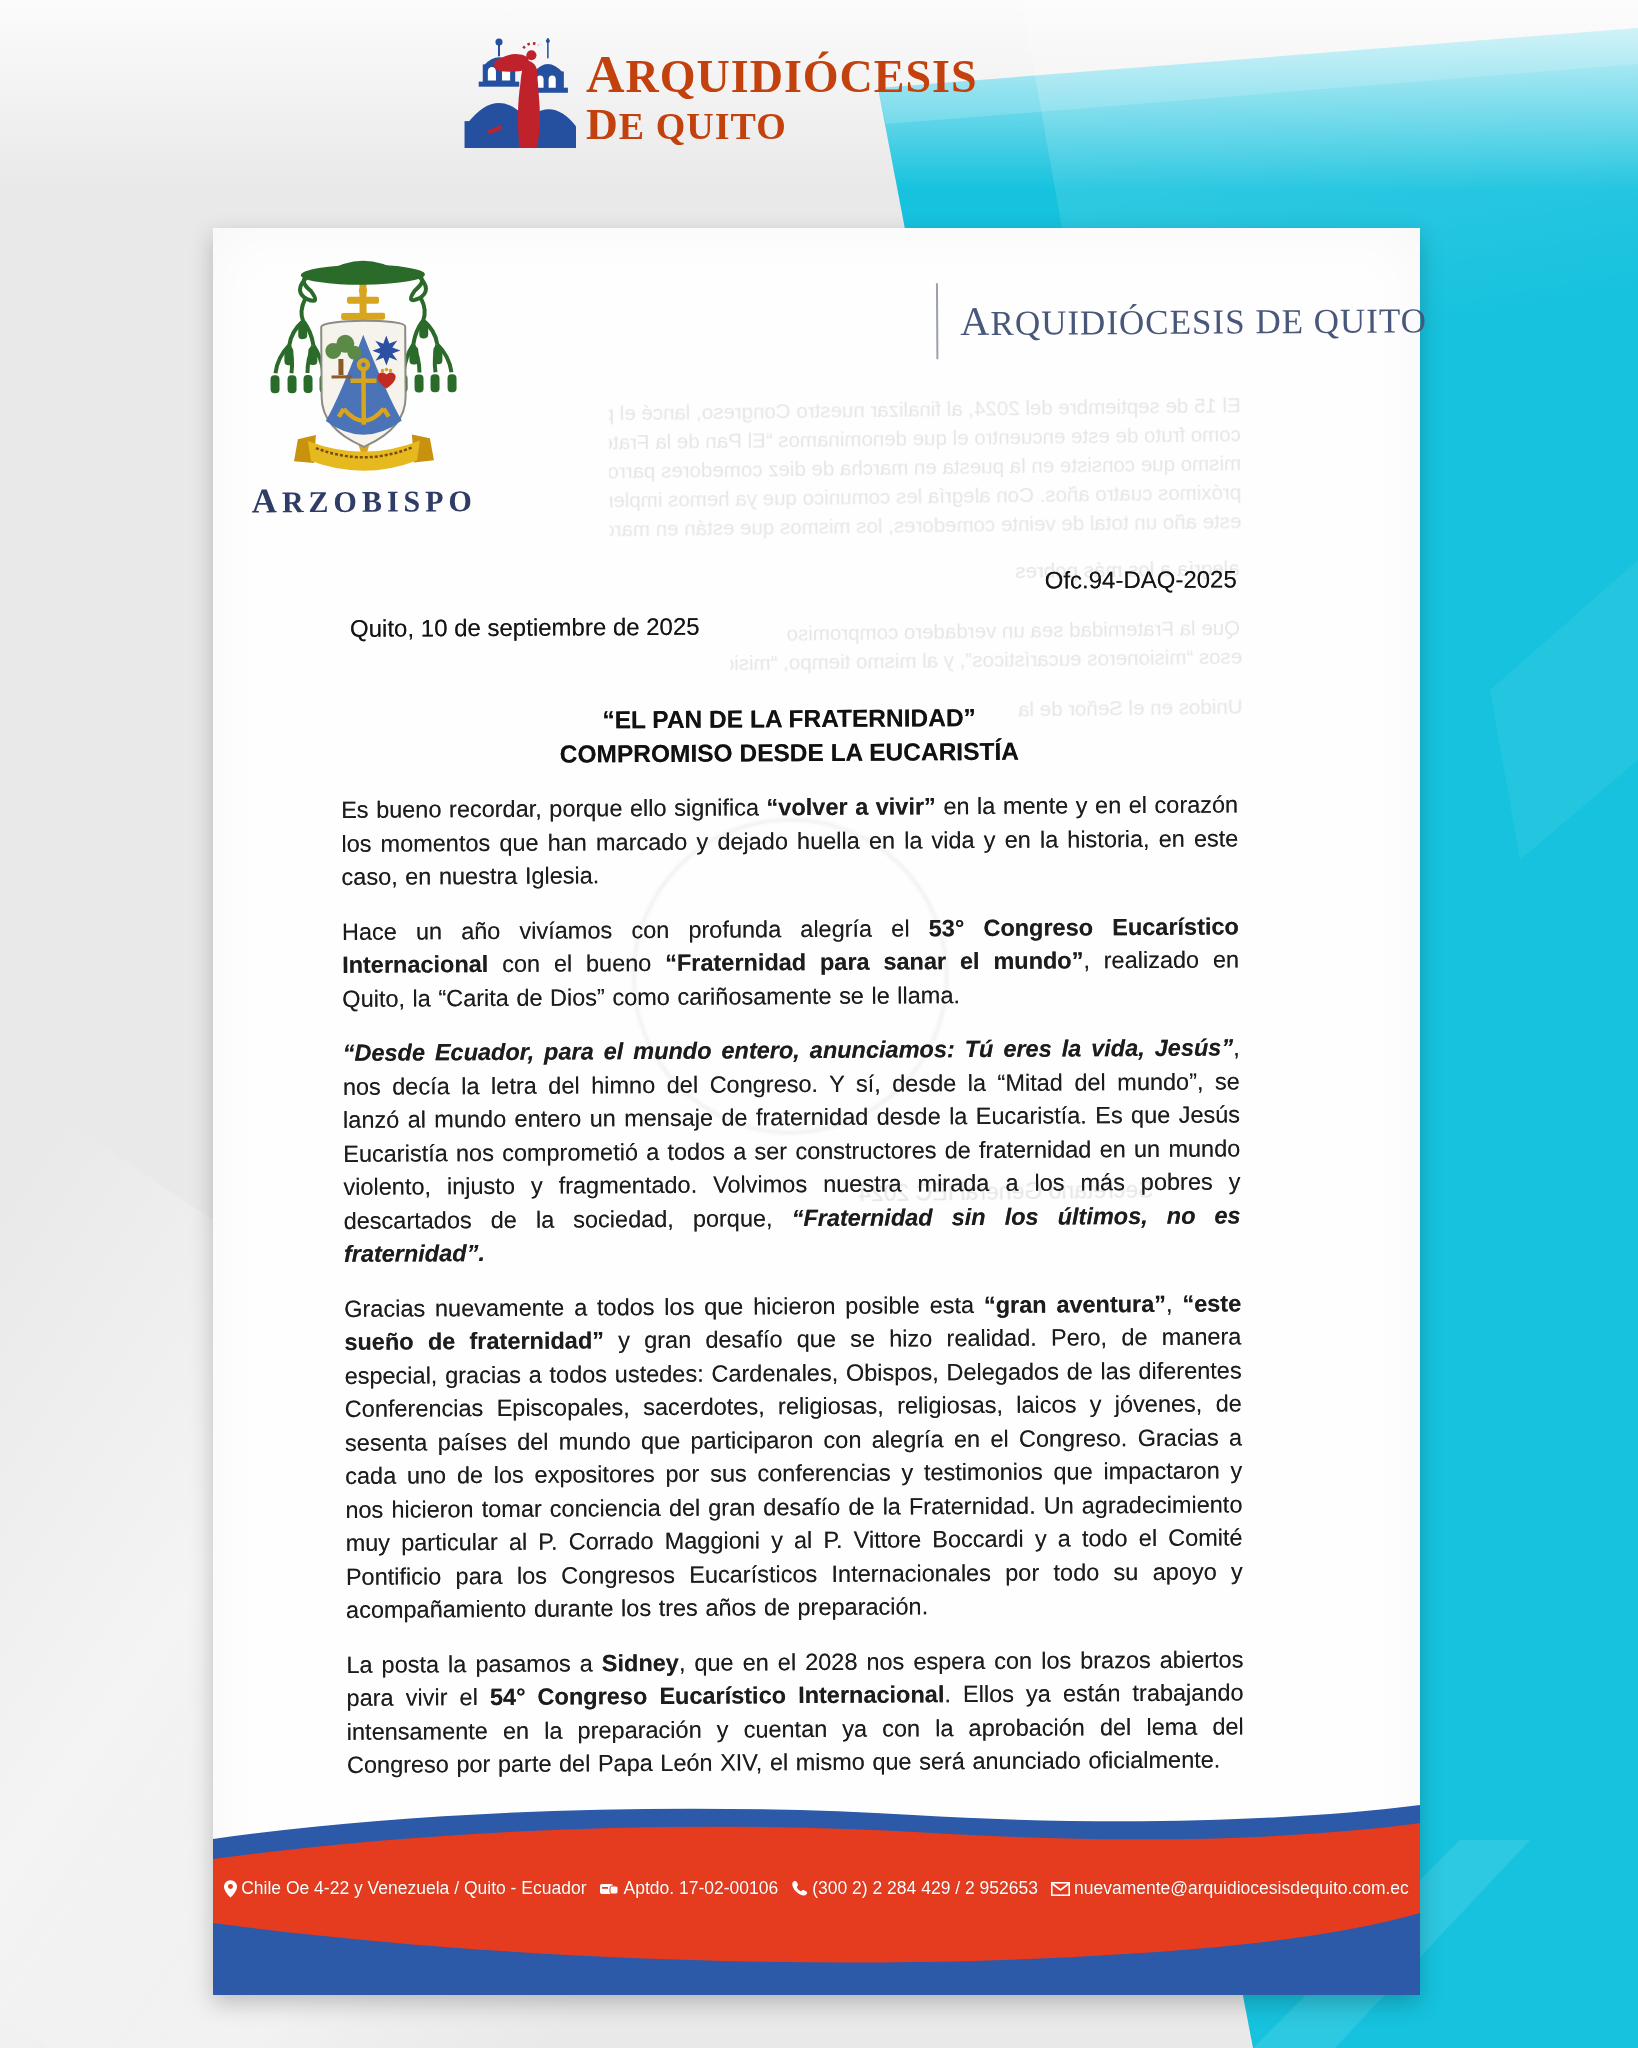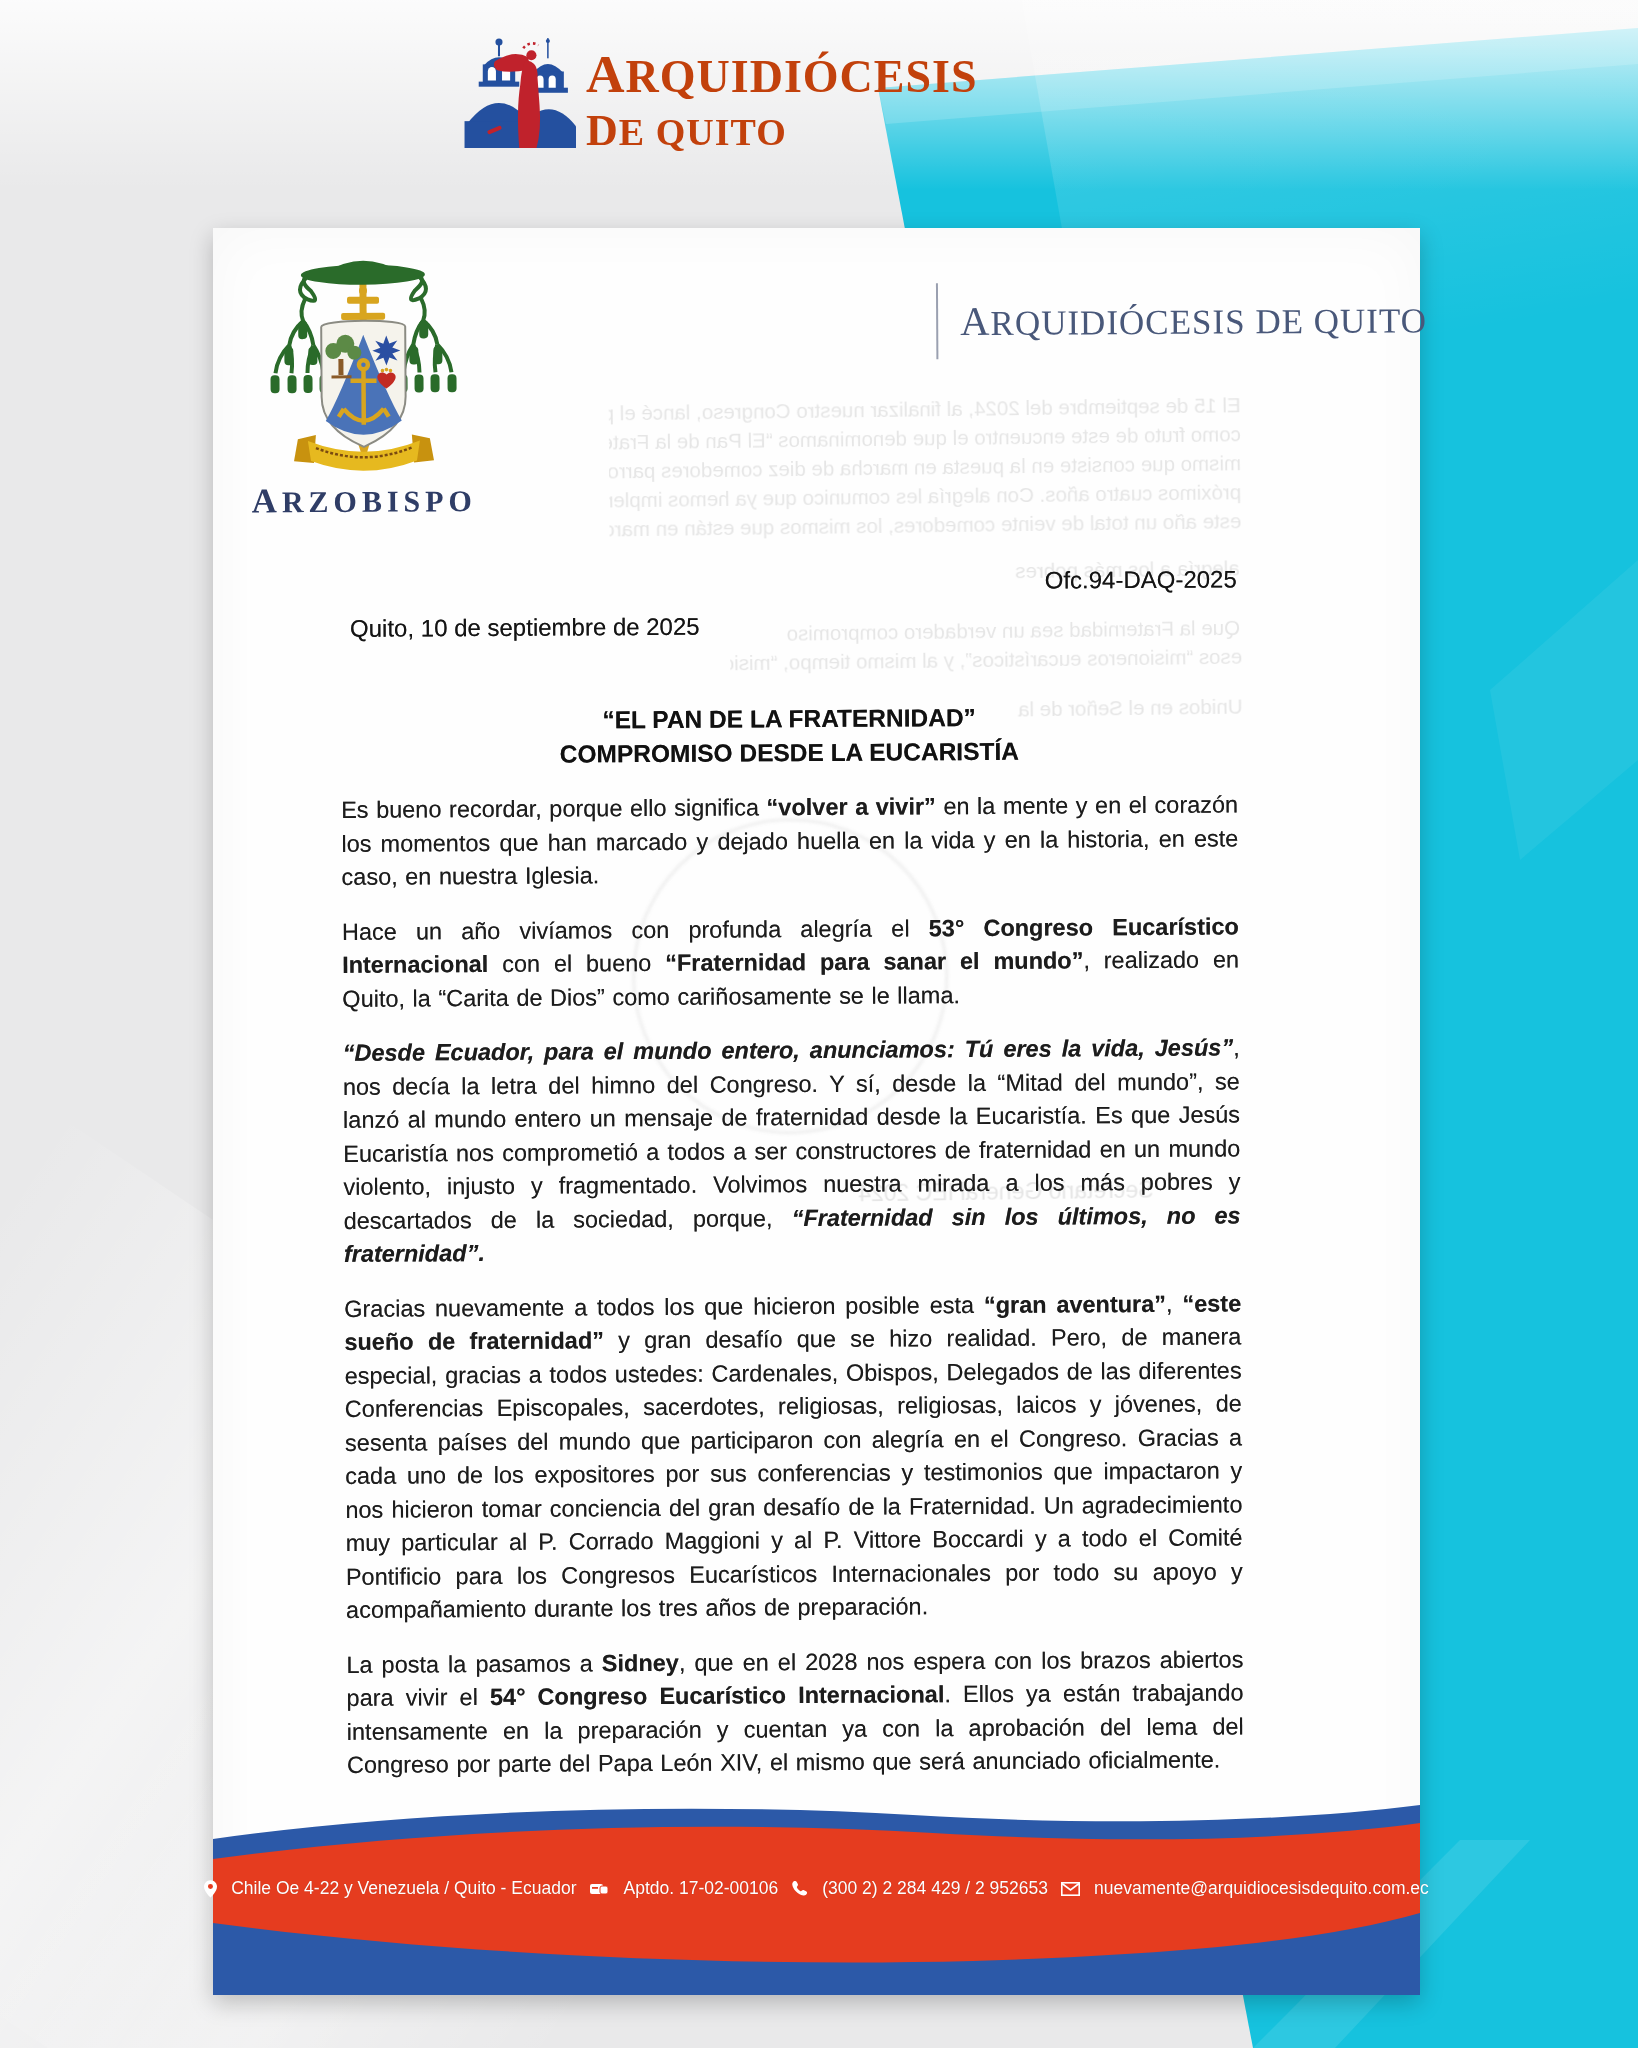--- a/index.html
+++ b/index.html
@@ -15,21 +15,21 @@
   .s1{left:-260px;top:1250px;width:760px;height:900px;transform:rotate(34deg);
       background:linear-gradient(90deg,rgba(255,255,255,0),rgba(255,255,255,.5),rgba(255,255,255,0));}
   .s2{left:120px;top:1500px;width:520px;height:700px;transform:rotate(34deg);
       background:linear-gradient(90deg,rgba(255,255,255,0),rgba(255,255,255,.35),rgba(255,255,255,0));}
   .s3{left:1050px;top:-80px;width:700px;height:420px;transform:rotate(-10deg);
       background:linear-gradient(180deg,rgba(255,255,255,.22),rgba(255,255,255,0));}
   
   .brand{position:absolute;left:424px;top:34px;display:flex;align-items:flex-start;z-index:2;}
   .brand-text{margin-left:10px;margin-top:14px;color:#c2410c;font-family:"Liberation Serif",serif;line-height:1;}
   .brand-l1{font-size:46px;font-weight:700;letter-spacing:1px;}
-  .brand-l2{font-size:38px;font-weight:700;letter-spacing:1px;margin-top:8px;}
+  .brand-l2{font-size:38px;font-weight:700;letter-spacing:1px;margin-top:2px;}
   .caps::first-letter{font-size:1.16em;}
   .brand-mark{position:absolute;left:63px;top:94px;width:15px;height:4px;background:#c0222c;
       border-radius:3px;transform:rotate(-22deg);}
   
   .letter{position:absolute;left:213px;top:228px;width:1207px;height:1767px;background:#fefefe;
       box-shadow:0 8px 22px rgba(0,0,0,.22), inset 0 0 60px rgba(0,0,0,.03);z-index:2;}
   .scan{position:absolute;inset:0;transform:rotate(-0.35deg);}
   .ghost{position:absolute;transform:scaleX(-1) rotate(.4deg);opacity:.13;filter:blur(.7px);
       color:#444;font-size:20.5px;white-space:nowrap;overflow:hidden;}
   .ghost-ring{position:absolute;left:420px;top:590px;width:310px;height:310px;border-radius:50%;
@@ -46,21 +46,21 @@
       font-size:24.5px;line-height:34px;color:#111;text-shadow:0 0 .5px rgba(0,0,0,.6);}
   .bodytext{position:absolute;left:130px;top:563px;width:897px;color:#1c1c1c;
       font-size:23.5px;line-height:33.5px;text-align:justify;text-shadow:0 0 .6px rgba(0,0,0,.55);word-spacing:1px;}
   .bodytext p{margin:0 0 21px 0;}
   .b{font-weight:bold;} .i{font-style:italic;}
   
   .waves{position:absolute;left:0;top:1567px;}
   .contact{position:absolute;left:0;top:1650px;width:100%;display:flex;justify-content:center;
       align-items:center;gap:13px;color:#fff;font-size:17.5px;white-space:nowrap;
       text-shadow:0 0 1px rgba(0,0,0,.25);}
-  .contact .grp{display:flex;align-items:center;gap:14px;}
+  .contact .grp{display:flex;align-items:center;gap:4px;}
 </style>
 </head>
 <body>
 
 <div class="canvas">
 
   <svg class="cyan-shape" width="1638" height="2048" viewBox="0 0 1638 2048">
     <polygon points="878,88 1638,28 1638,2048 1253,2048" fill="#16c2de"></polygon>
     <polygon points="878,88 1638,28 1638,64 886,124" fill="rgba(255,255,255,0.16)"></polygon>
     <polygon points="1253,2048 1460,1840 1530,1840 1335,2048" fill="rgba(255,255,255,0.10)"></polygon>

